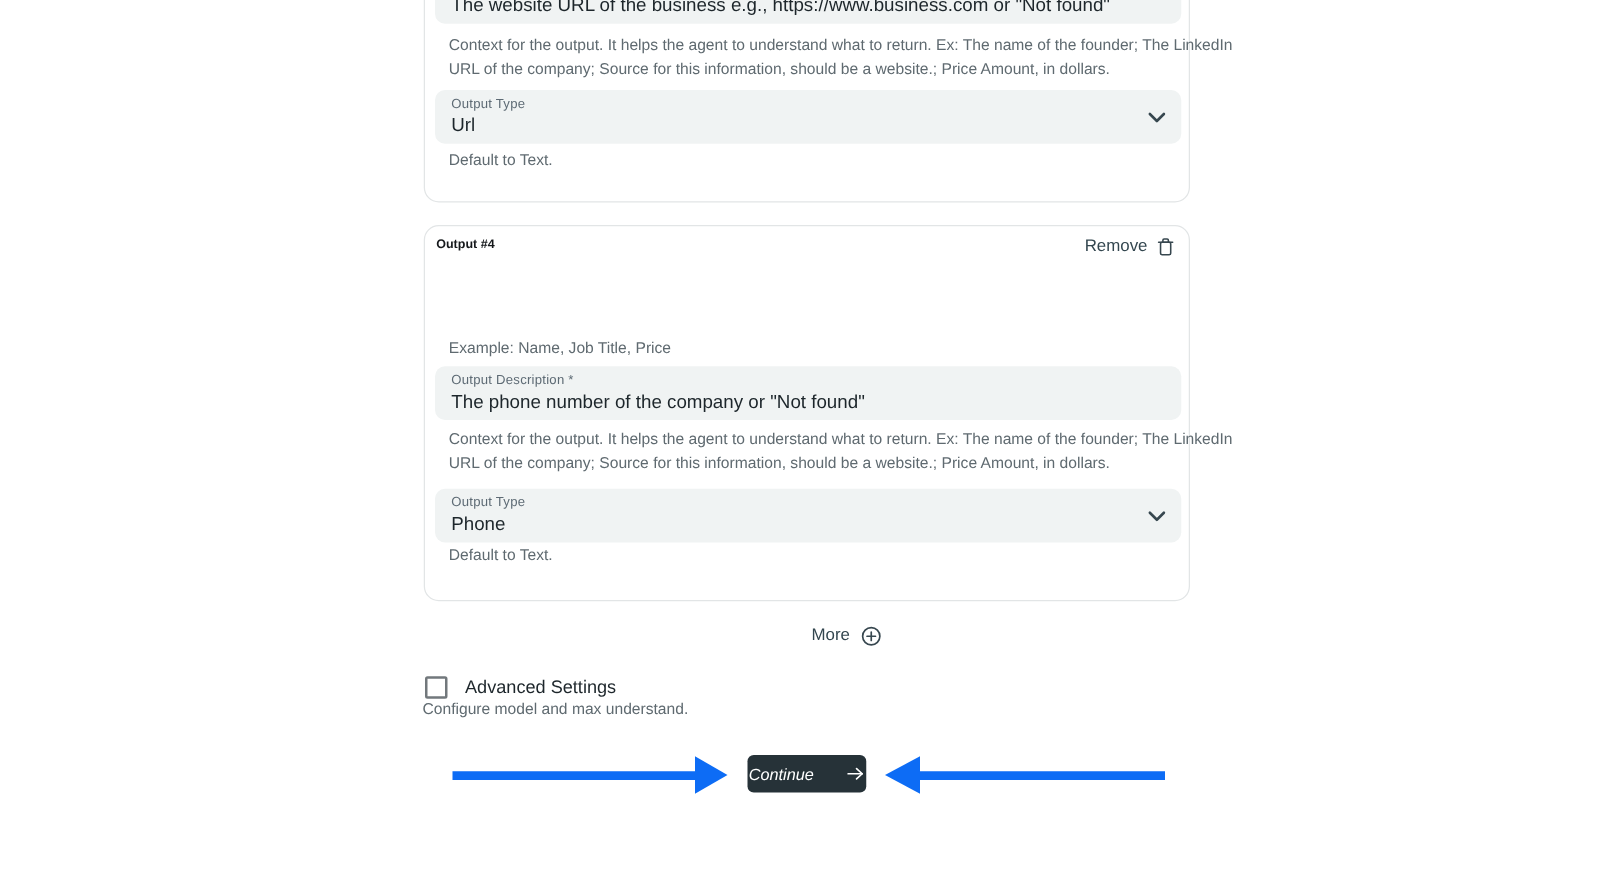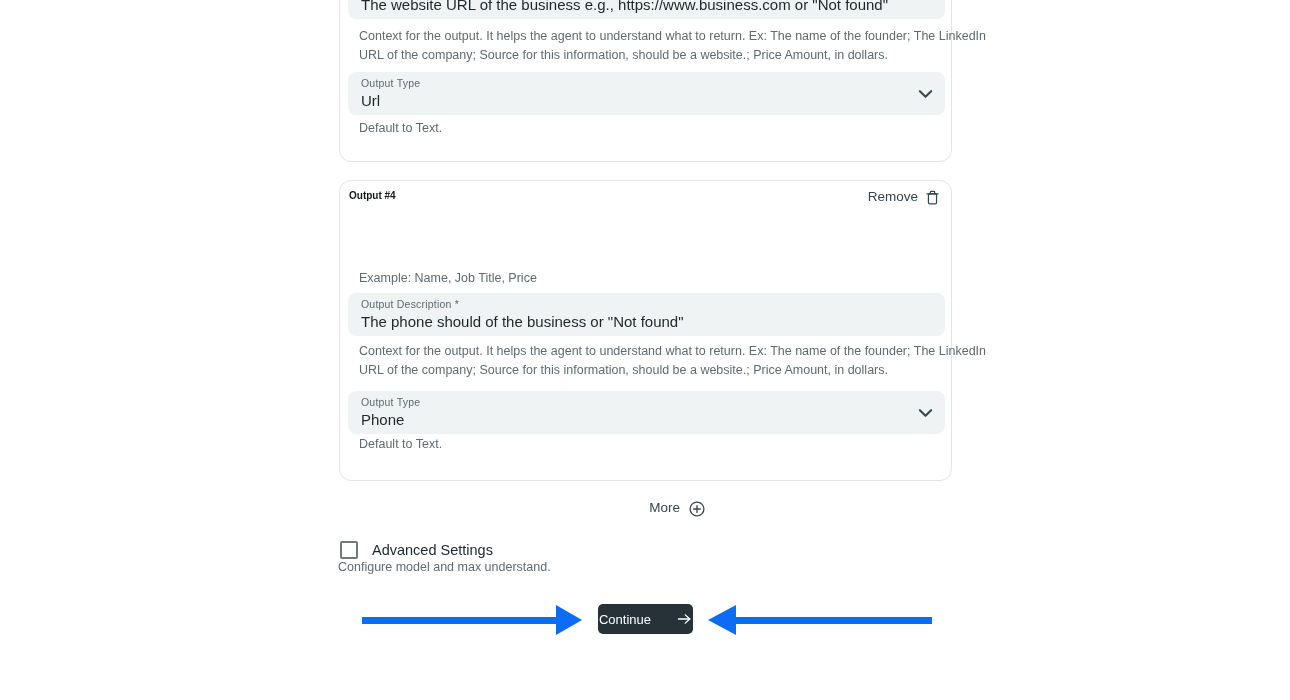--- a/index.html
+++ b/index.html
@@ -120,20 +120,21 @@
     width: 95px; height: 30px;
     background: #263238;
     border-radius: 5px;
     color: #ffffff;
     display: flex;
     align-items: center;
     justify-content: center;
     gap: 26px;
     font-size: 13px;
     cursor: pointer;
+    font-style: italic;
   }
   .arr-line {
     position: absolute;
     top: 617px;
     height: 7px;
     background: #0d6cf5;
   }
   #arr-line-left  { left: 362px; width: 194px; }
   #arr-line-right { left: 736px; width: 196px; }
   .arr-head {
@@ -180,21 +181,21 @@
           <path d="M8.5 7V4.5A1.5 1.5 0 0 1 10 3h4a1.5 1.5 0 0 1 1.5 1.5V7"></path>
           <rect x="5.5" y="7" width="13" height="16" rx="2"></rect>
         </g>
       </svg>
     </div>
 
     <div class="helper" style="left:19px; top:88px;">Example: Name, Job Title, Price</div>
 
     <div class="field" style="top:112px;">
       <span class="flabel">Output Description *</span>
-      <span class="fvalue">The phone should of the business or "Not found"</span>
+      <span class="fvalue">The phone number of the company or "Not found"</span>
     </div>
     <div class="helper" style="left:19px; top:161px;">
       <div>Context for the output. It helps the agent to understand what to return. Ex: The name of the founder; The LinkedIn</div>
       <div>URL of the company; Source for this information, should be a website.; Price Amount, in dollars.</div>
     </div>
 
     <div class="field" style="top:210px; cursor:pointer;">
       <span class="flabel">Output Type</span>
       <span class="fvalue">Phone</span>
       <svg class="chev" viewBox="0 0 16 10">

